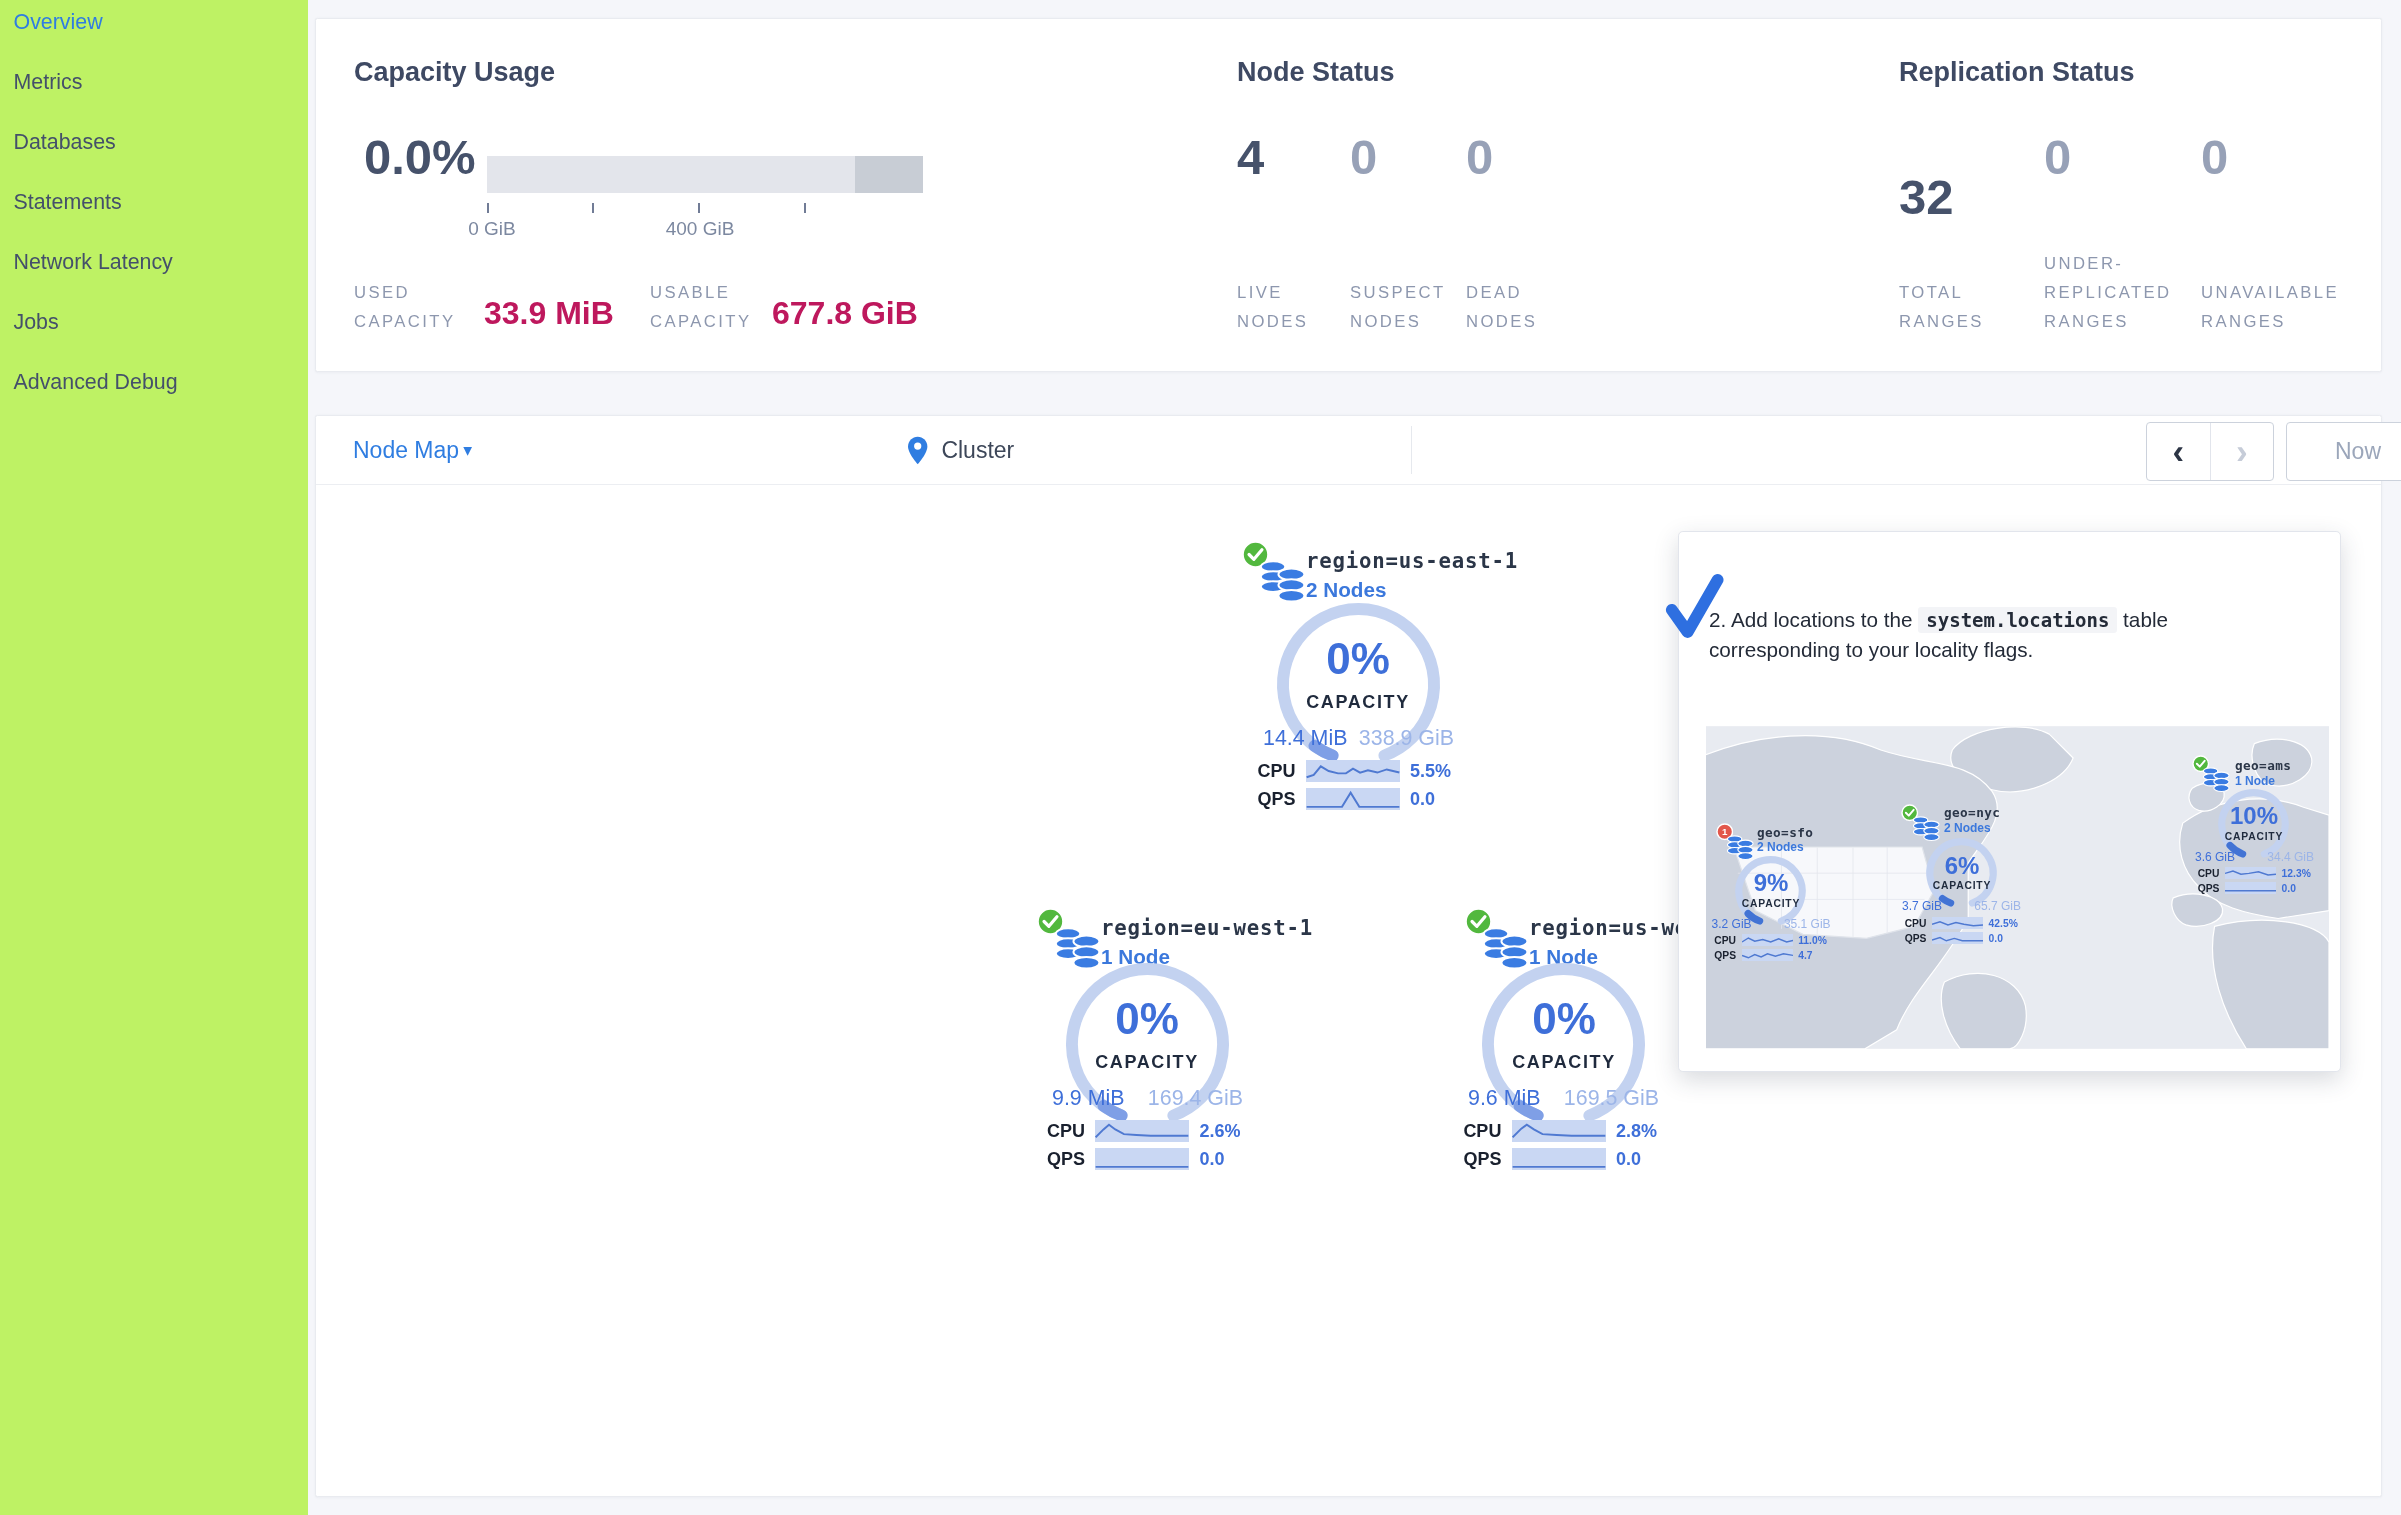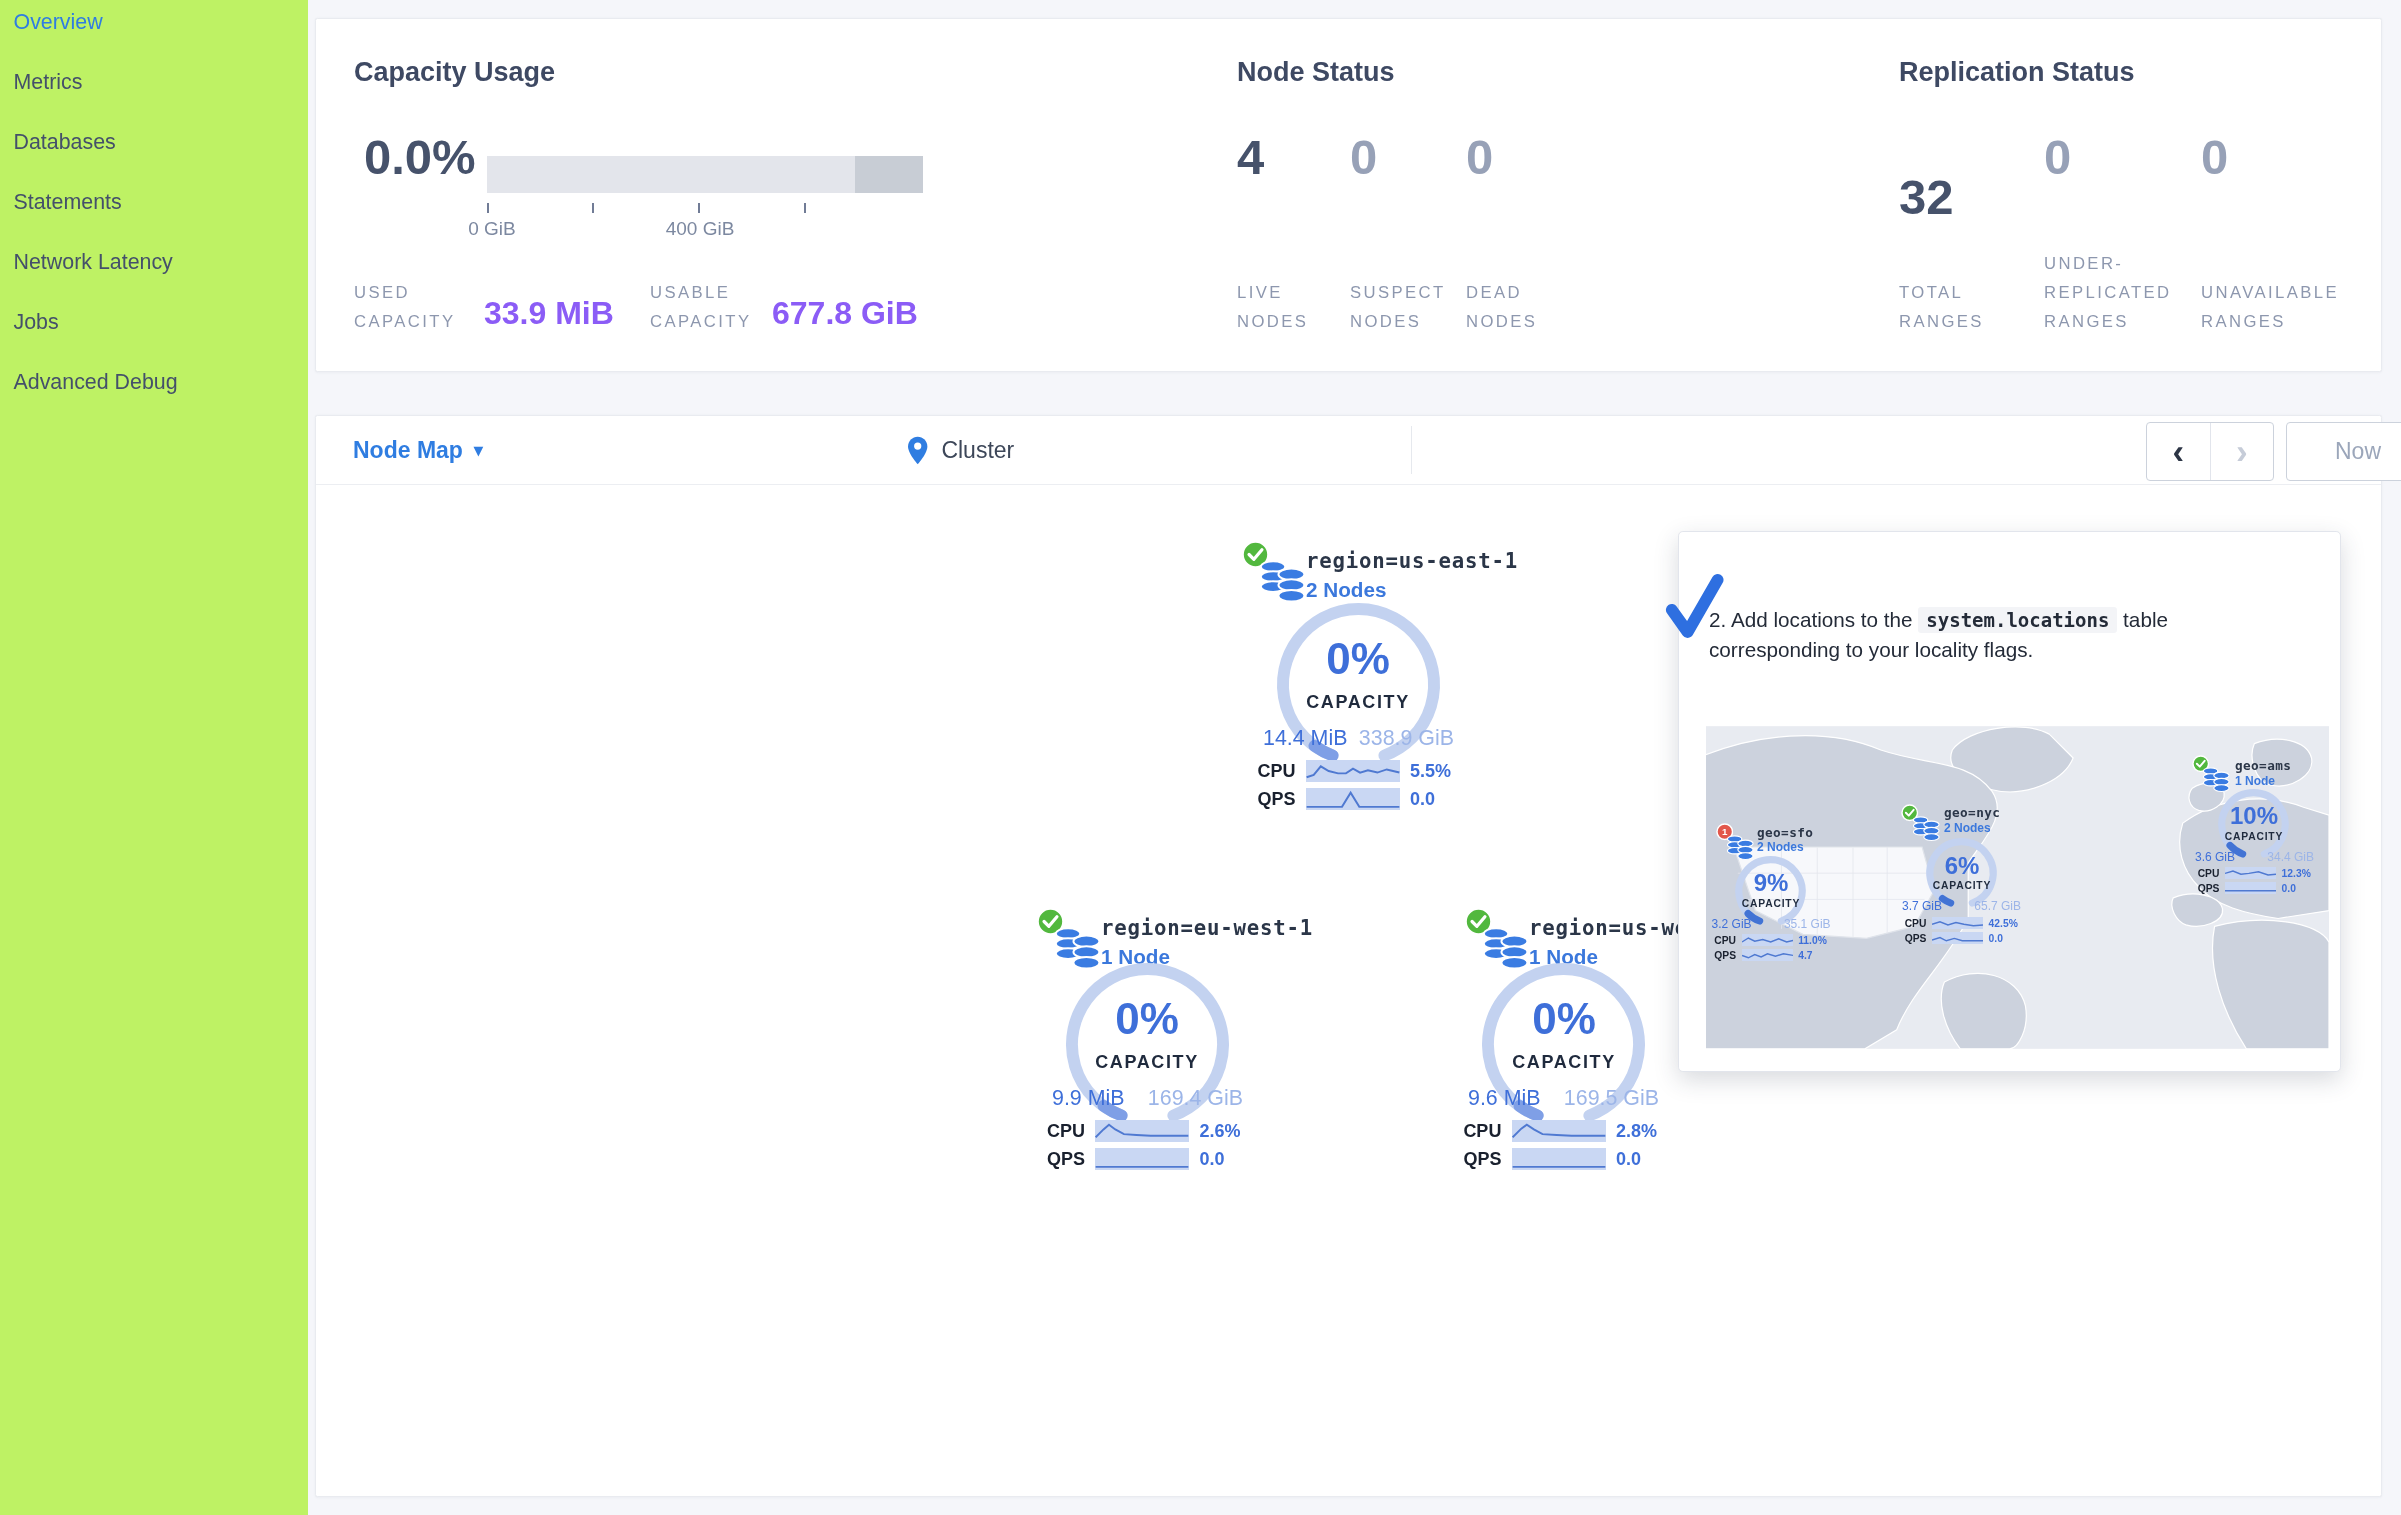--- a/index.html
+++ b/index.html
@@ -18,27 +18,27 @@
 
   .h2{position:absolute;font-size:27px;font-weight:700;color:#3e4963;}
 
   
   .big-pct{position:absolute;font-size:49px;font-weight:700;color:#46526b;}
   .cap-bar{position:absolute;left:171px;top:137px;width:436px;height:37px;background:#e3e5eb;}
   .cap-bar .dark{position:absolute;left:84.5%;top:0;width:15.5%;height:100%;background:#c8cdd5;}
   .tick{position:absolute;top:184px;width:1.6px;height:10.3px;background:#717c96;}
   .tick-label{position:absolute;top:199px;font-size:19px;color:#7c88a0;transform:translateX(-50%);}
   .sm-label{position:absolute;font-size:16.7px;letter-spacing:2.4px;color:#8d97ae;line-height:29px;white-space:nowrap;}
-  .cap-val{position:absolute;font-size:32px;font-weight:700;color:#8b5cf6;white-space:nowrap;text-align:center;}
+  .cap-val{position:absolute;font-size:32px;font-weight:700;color:#be185d;white-space:nowrap;text-align:center;}
   .big-stat{position:absolute;font-size:49px;font-weight:700;color:#46526b;}
   .big-stat.dim{color:#97a1b7;}
 
   
   .toolbar{position:absolute;left:0;top:0;width:100%;height:68px;border-bottom:0.8px solid #eceef2;}
-  .nodemap-select{position:absolute;left:37px;top:0;height:68px;display:flex;align-items:center;gap:11px;font-size:23px;color:#2f7de1;font-weight:700;cursor:pointer;}
+  .nodemap-select{position:absolute;left:37px;top:0;height:68px;display:flex;align-items:center;gap:4px;font-size:23px;color:#2f7de1;font-weight:400;cursor:pointer;}
   .caret{font-size:17.5px;color:#2f7de1;}
   .breadcrumb{position:absolute;left:591px;top:0;height:68px;display:flex;align-items:center;gap:13px;font-size:23px;color:#3d4759;}
   .tb-divider{position:absolute;left:1095px;top:9.5px;width:0.8px;height:48px;background:#e6e9ee;}
   .timebox{position:absolute;left:1126px;top:5.6px;width:689px;height:57px;border:0.8px solid #ccd2dc;border-radius:4px;display:flex;align-items:center;padding:0 17.5px;box-sizing:border-box;cursor:pointer;background:#fff;}
   .time-badge{background:#e3e6ed;border-radius:3.2px;font-size:18px;font-weight:700;color:#3c4657;padding:5.6px 9.5px;}
   .time-label{margin-left:22px;font-size:23px;font-weight:600;color:#2c3545;}
   .timebox svg{margin-left:auto;}
   .pager{position:absolute;left:1830px;top:5.6px;width:126px;height:57px;border:0.8px solid #ccd2dc;border-radius:4px;display:flex;background:#fff;}
   .pager .pg{flex:1;display:flex;align-items:center;justify-content:center;font-size:35px;font-weight:700;color:#2c3545;cursor:pointer;}
   .pager .pg.disabled{color:#c6ccd8;border-left:0.8px solid #e2e5ec;cursor:default;}

